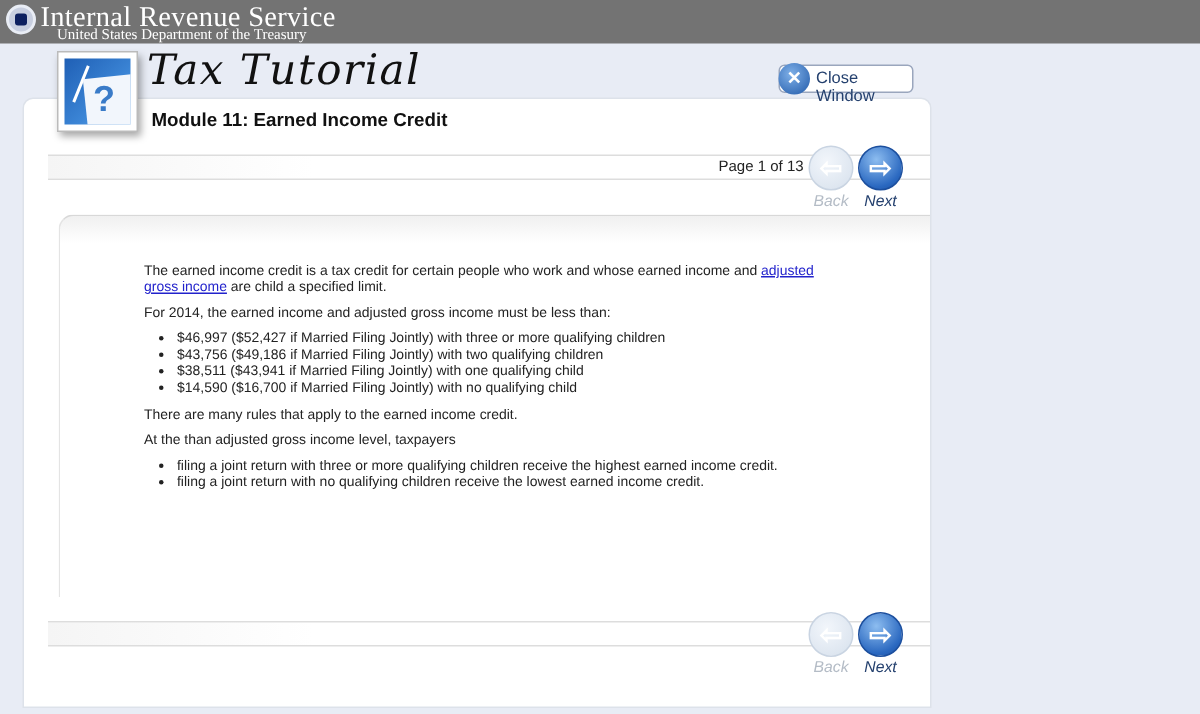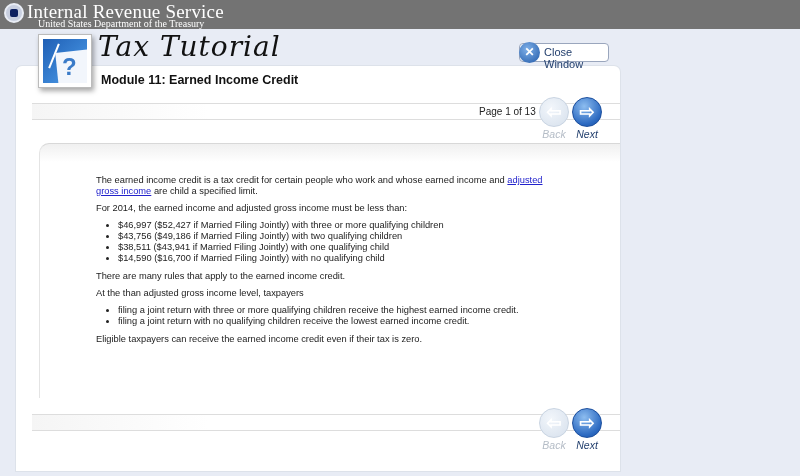--- a/index.html
+++ b/index.html
@@ -177,21 +177,20 @@
     <li>$43,756 ($49,186 if Married Filing Jointly) with two qualifying children</li>
     <li>$38,511 ($43,941 if Married Filing Jointly) with one qualifying child</li>
     <li>$14,590 ($16,700 if Married Filing Jointly) with no qualifying child</li>
   </ul>
   <p>There are many rules that apply to the earned income credit.</p>
   <p>At the than adjusted gross income level, taxpayers</p>
   <ul>
     <li>filing a joint return with three or more qualifying children receive the highest earned income credit.</li>
     <li>filing a joint return with no qualifying children receive the lowest earned income credit.</li>
   </ul>
-  <p>Eligible taxpayers can receive the earned income credit even if their tax is zero.</p>
 </div>
 
 <div class="nav-strip" style="top:414px;"></div>
 
 <div class="nav-btn back" style="left:539px; top:408px;">
   <span class="arrow">⇦</span>
 </div>
 <div class="nav-lbl back" style="left:539px; top:439px;">Back</div>
 
 <div class="nav-btn next" style="left:572px; top:408px;">

